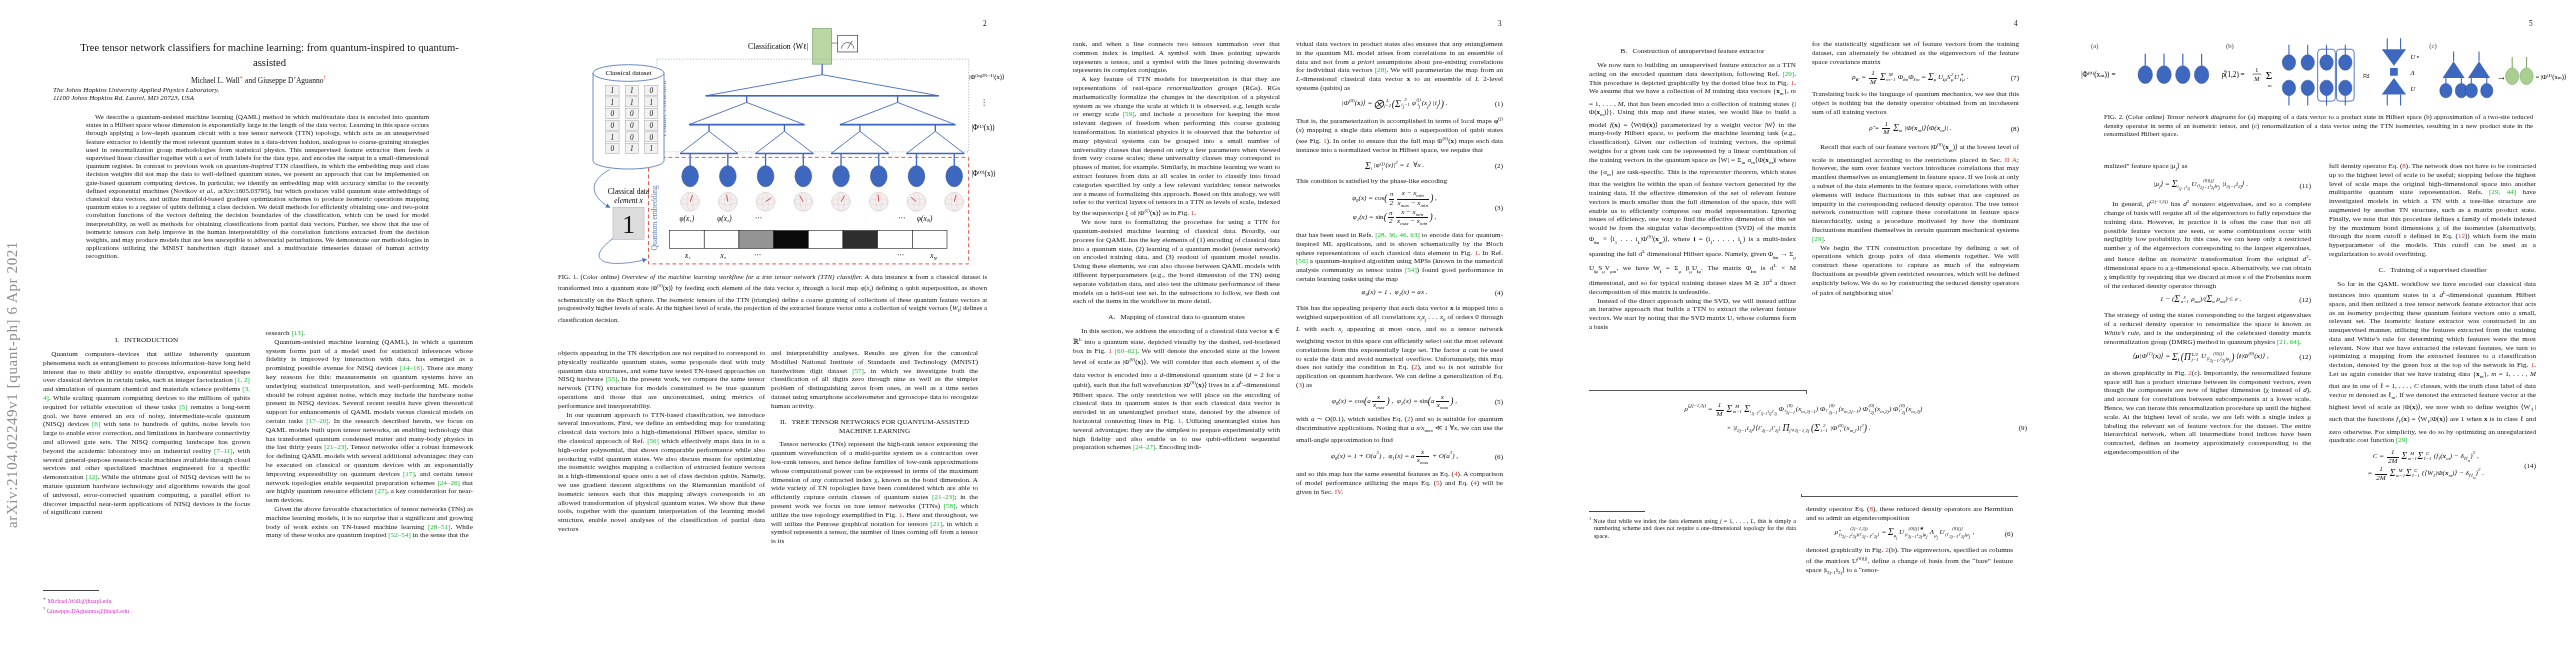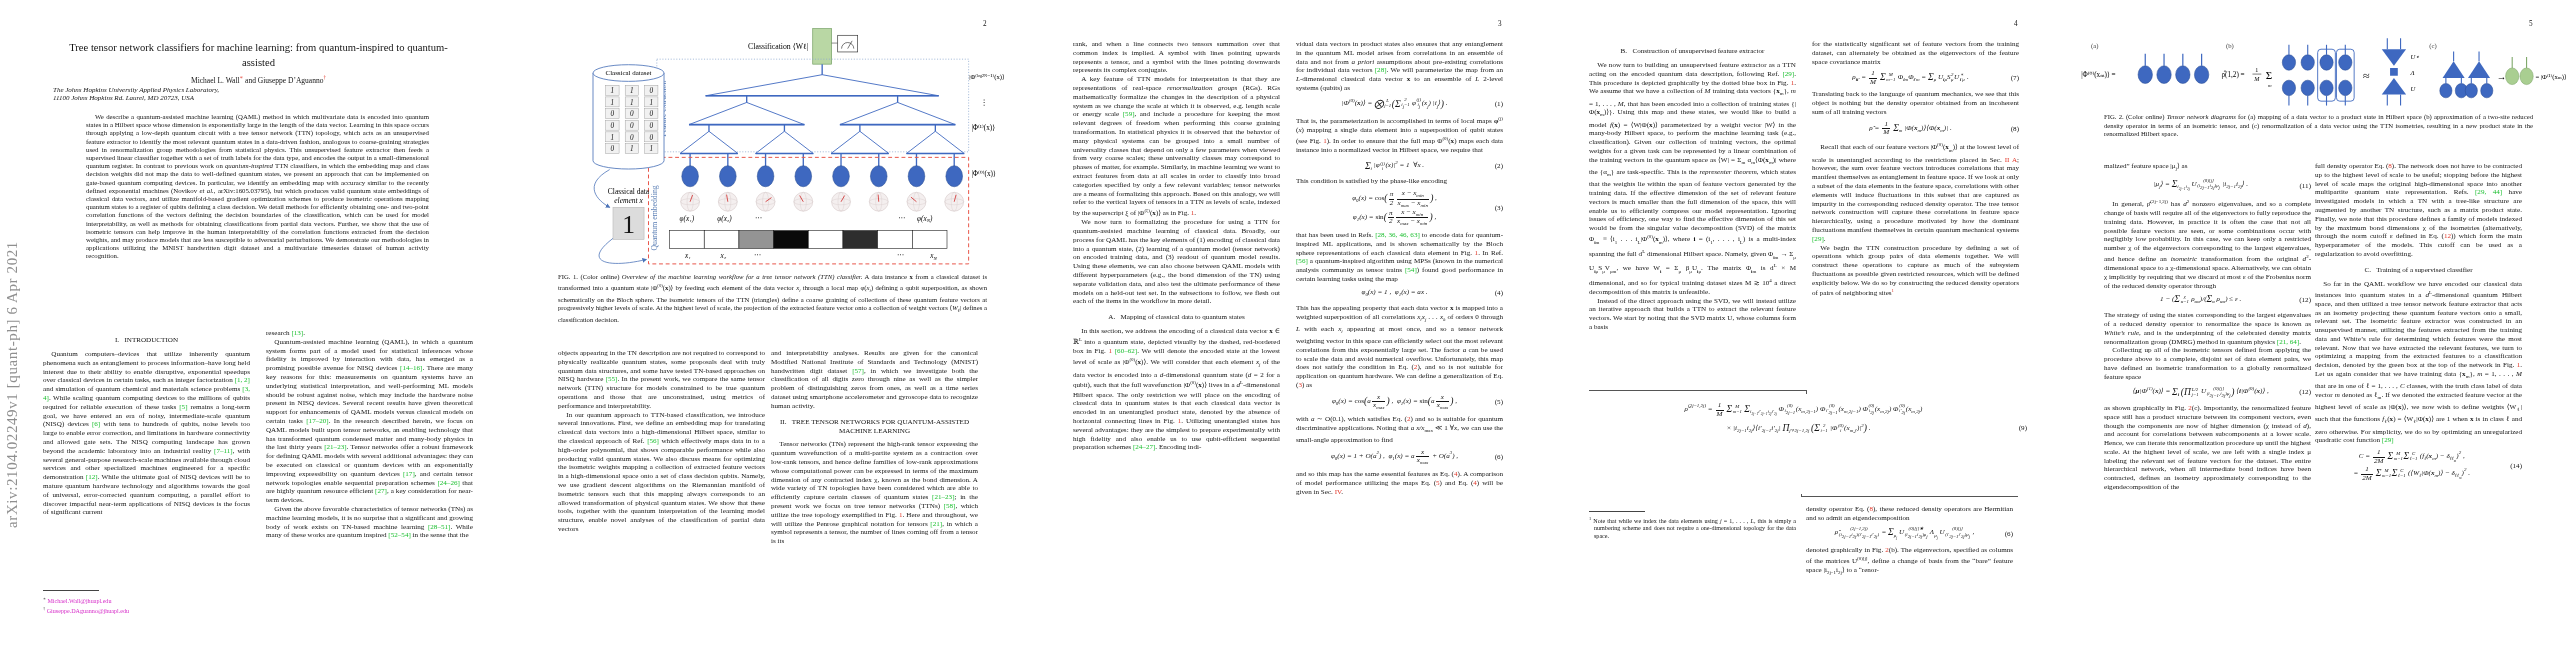--- a/index.html
+++ b/index.html
@@ -3,21 +3,21 @@
 <meta charset="utf-8">
 <style>
   *{margin:0;padding:0;box-sizing:border-box}
   html,body{background:#ffffff}
   body{width:2576px;height:667px;position:relative;font-family:"Liberation Serif","DejaVu Serif",serif;color:#141414}
   .page{position:absolute;top:0;width:515px;height:667px;overflow:hidden;background:#fff}
   .pgnum{position:absolute;top:20px;left:468px;font-size:7.2px}
   
   .arxiv-side{position:absolute;left:4.4px;top:647px;width:525px;transform:rotate(-90deg);transform-origin:0 0;
     text-align:center;font-size:15px;letter-spacing:0.6px;color:#8f8f8f;white-space:nowrap}
-  .p1-title{position:absolute;top:41px;left:53px;width:411px;text-align:center;font-size:10.6px;line-height:14.5px}
+  .p1-title{position:absolute;top:41px;left:64px;width:411px;text-align:center;font-size:10.6px;line-height:14.5px}
   .p1-authors{position:absolute;top:74px;left:53px;width:411px;text-align:center;font-size:7.5px}
   .p1-affil{position:absolute;left:53px;width:411px;text-align:left;font-style:italic;font-size:7px}
   .abstract{position:absolute;top:113px;left:86px;width:343px;text-align:justify;font-size:6.8px;line-height:8.2px;text-indent:9px}
   
   .col{position:absolute;width:207px;overflow:hidden;text-align:justify;font-size:7.1px;line-height:8.8px}
   .para{text-indent:8.3px}
   .para.noind{text-indent:0}
   .sec-head{text-align:center;font-weight:normal;margin:7.2px 2.2px 5px;text-indent:0}
   .equation{display:flex;align-items:center;margin:3.9px 0;text-indent:0}
   .eq-body{flex:1;text-align:center;font-style:italic}
@@ -497,34 +497,33 @@
       </div>
       <p class="para">In general, ρ̂<sup>(2j−1,2j)</sup> has <i>d</i><sup>2</sup> nonzero eigenvalues, and so a complete change of basis will require all of the eigenvectors to fully reproduce the training data.  However, in practice it is often the case that not all possible feature vectors are seen, or some combinations occur with negligibly low probability.  In this case, we can keep only a restricted number χ of the eigenvectors corresponding to the largest eigenvalues, and hence define an <i>isometric</i> transformation from the original <i>d</i><sup>2</sup>-dimensional space to a χ-dimensional space.  Alternatively, we can obtain χ implicitly by requiring that we discard at most ε of the Frobenius norm of the reduced density operator through</p>
       <div class="equation">
         <span class="eq-body">1 − (<span class="big">Σ</span><span class="lim">
             <sup>χ</sup>
             <sub>α=1</sub>
           </span> ρ<sub>αα</sub>)/(<span class="big">Σ</span><sub>α</sub> ρ<sub>αα</sub>) ≤ ε .</span>
         <span class="eq-num">(12)</span>
       </div>
       <p class="para noind">The strategy of using the states corresponding to the largest eigenvalues of a reduced density operator to renormalize the space is known as <i>White’s rule</i>, and is the underpinning of the celebrated density matrix renormalization group (DMRG) method in quantum physics <span class="cg">[21, 64]</span>.</p>
-      <p class="para">Collecting up all of the isometric tensors defined from applying the procedure above to a complete, disjoint set of data element pairs, we have defined an isometric transformation to a globally renormalized feature space</p>
       <div class="equation">
         <span class="eq-body">⟨<b>μ</b>|Φ<sup>(1)</sup>(<b>x</b>)⟩ = <span class="big">Σ</span><sub><b>i</b></sub> <span class="big">(</span><span class="big">Π</span><span class="lim">
             <sup>L/2</sup>
             <sub>j=1</sub>
           </span> U<span class="lim">
             <sup>(0)[j]</sup>
             <sub>(i<sub>2j−1</sub>,i<sub>2j</sub>)μ<sub>j</sub></sub>
           </span><span class="big">)</span> ⟨<b>i</b>|Φ<sup>(0)</sup>(<b>x</b>)⟩ ,</span>
         <span class="eq-num">(12)</span>
       </div>
       <p class="para noind">as shown graphically in Fig. <span class="cr">2</span>(c).  Importantly, the renormalized feature space still has a product structure between its component vectors, even though the components are now of higher dimension (χ instead of <i>d</i>), and account for correlations between subcomponents at a lower scale.  Hence, we can iterate this renormalization procedure up until the highest scale.  At the highest level of scale, we are left with a single index μ labeling the relevant set of feature vectors for the dataset.  The entire hierarchical network, when all intermediate bond indices have been contracted, defines an isometry approximately corresponding to the eigendecomposition of the</p>
     </div>
-  <div class="col" style="left:254px;top:162px;height:475px">
+  <div class="col" style="left:268px;top:162px;height:475px">
       <p class="para noind">full density operator Eq. (<span class="cr">8</span>).  The network does not have to be contracted up to the highest level of scale to be useful; stopping before the highest level of scale maps the original high-dimensional space into another multipartite quantum state representation.  Refs. <span class="cg">[29, 44]</span> have investigated models in which a TN with a tree-like structure are augmented by another TN structure, such as a matrix product state.  Finally, we note that this procedure defines a family of models indexed by the maximum bond dimensions χ of the isometries (alternatively, through the norm cutoff ε defined in Eq. (<span class="cr">12</span>)) which form the main hyperparameter of the models.  This cutoff can be used as a regularization to avoid overfitting.</p>
       <div class="sec-head">C.&nbsp;&nbsp;&nbsp;Training of a supervised classifier</div>
       <p class="para">So far in the QAML workflow we have encoded our classical data instances into quantum states in a <i>d</i><sup>L</sup>-dimensional quantum Hilbert space, and then utilized a tree tensor network feature extractor that acts as an isometry projecting these quantum feature vectors onto a small, relevant set.  The isometric feature extractor was constructed in an unsupervised manner, utilizing the features extracted from the training data and White’s rule for determining which features were the most relevant. Now that we have extracted the relevant features, we turn to optimizing a mapping from the extracted features to a classification decision, denoted by the green box at the top of the network in Fig. <span class="cr">1</span>.  Let us again consider that we have training data {<b>x</b><sub>m</sub>}, <i>m</i> = 1, . . . , <i>M</i> that are in one of ℓ = 1, . . . , <i>C</i> classes, with the truth class label of data vector <i>m</i> denoted as ℓ<sub>m</sub>.  If we denoted the extracted feature vector at the highest level of scale as |Φ(<b>x</b>)⟩, we now wish to define weights ⟨W<sub>ℓ</sub>| such that the functions <i>f</i><sub>ℓ</sub>(<b>x</b>) = ⟨W<sub>ℓ</sub>|Φ(<b>x</b>)⟩ are 1 when <b>x</b> is in class ℓ and zero otherwise.  For simplicity, we do so by optimizing an unregularized quadratic cost function <span class="cg">[29]</span></p>
       <div class="equation">
         <span class="eq-body">C = <span class="frac"><span class="t">1</span><span class="b">2M</span></span> <span class="big">Σ</span><span class="lim">
             <sup>M</sup>
             <sub>m=1</sub>
           </span><span class="big">Σ</span><span class="lim">
             <sup>C</sup>
             <sub>ℓ=1</sub>

